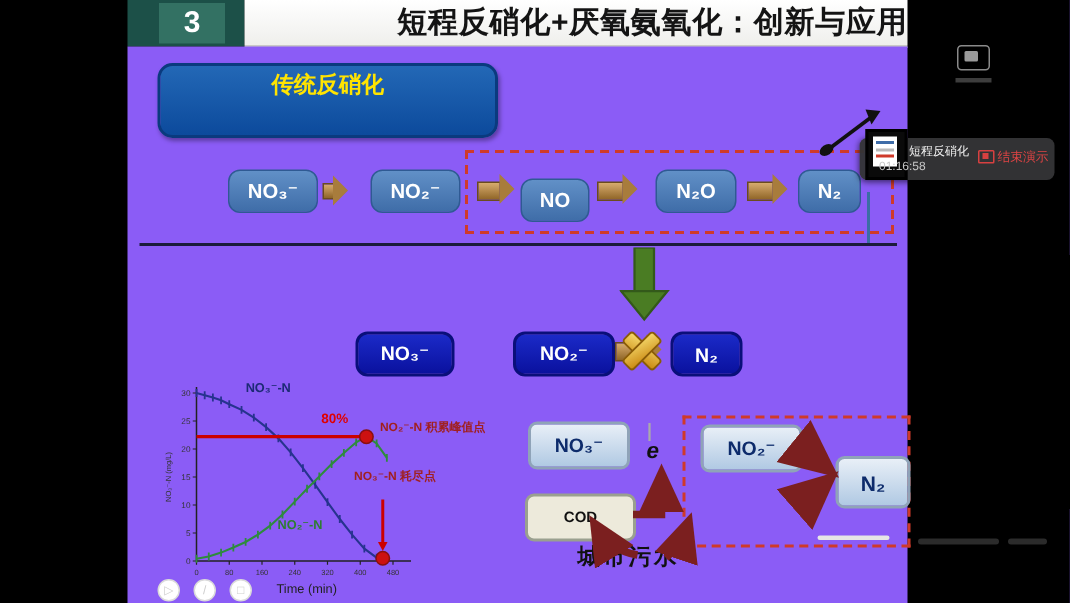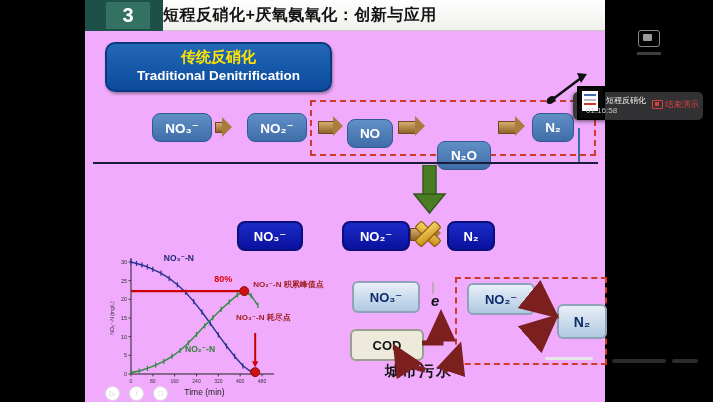--- a/index.html
+++ b/index.html
@@ -5,42 +5,42 @@
   html,body{margin:0;padding:0;background:#000;}
   #screen{position:relative;width:713px;height:402px;background:#000;overflow:hidden;
           font-family:"Liberation Sans","DejaVu Sans",sans-serif;}
   .abs{position:absolute;}
   
   #hdr-green{left:85px;top:0;width:78px;height:31px;background:#1c5048;}
   #hdr-badge{left:106px;top:2px;width:44px;height:27px;background:#337163;color:#fff;
              font-weight:bold;font-size:20px;text-align:center;line-height:27px;}
   #hdr-strip{left:163px;top:0;width:442px;height:30px;background:linear-gradient(#ffffff,#efefec);
              border-bottom:2px solid #c9c9c6;}
-  #hdr-title{width:100%;text-align:left;line-height:30px;font-weight:bold;font-size:16px;color:#141414;letter-spacing:.5px;}
+  #hdr-title{width:100%;text-align:right;line-height:30px;font-weight:bold;font-size:20px;color:#141414;letter-spacing:.5px;}
   
-  #slide{left:85px;top:31px;width:520px;height:371px;background:#f0abfc;}
+  #slide{left:85px;top:31px;width:520px;height:371px;background:#8b5cf6;}
   .tbox{position:absolute;background:linear-gradient(180deg,#2368b6,#0c4a9c);border:2px solid #0a3a7e;
         border-radius:10px;box-shadow:1px 2px 3px rgba(0,0,0,.35);text-align:center;padding-top:3px;}
   .tbox .cn{color:#ffe400;font-size:15px;font-weight:bold;line-height:20px;}
   .tbox .en{color:#fff;font-size:13.5px;font-weight:bold;line-height:18px;}
   .tbox.pd .en{color:#ffe400;}
   .b1{position:absolute;height:27px;background:linear-gradient(180deg,#6190c7,#3f6da8);border:1px solid #2f5a93;
       border-radius:8px;color:#fff;font-weight:bold;font-size:13.5px;display:flex;align-items:center;justify-content:center;}
   .b2{position:absolute;height:26px;background:linear-gradient(180deg,#1b2ac8,#0a119e);border:2px solid #0a0f7a;
       border-radius:8px;color:#fff;font-weight:bold;font-size:13px;display:flex;align-items:center;justify-content:center;}
   .tarrow{position:absolute;height:11px;background:linear-gradient(180deg,#d7ab6d,#8f6527);border:1px solid #6b4c1e;}
   .tarrow:after{content:"";position:absolute;right:-10px;top:-6px;width:0;height:0;
       border-left:10px solid #a87c3c;border-top:10px solid transparent;border-bottom:10px solid transparent;}
   #dash1{left:225px;top:69px;width:282px;height:52px;border:2px dashed #cf3a2a;}
   #divider{left:8px;top:131px;width:505px;height:2px;background:#1b1b3a;}
   #n2-connector{left:493px;top:97px;width:2px;height:36px;background:#3a6ea5;}
   .lb{position:absolute;background:linear-gradient(180deg,#e8eff7,#b0c9e3);border:2px solid #8fa3b8;border-radius:6px;
       color:#0d2b6b;font-weight:bold;font-size:13px;display:flex;align-items:center;justify-content:center;}
   .tb{position:absolute;background:#edeadb;border:2px solid #9aa08f;border-radius:6px;color:#111;
-      font-weight:bold;font-size:13px;display:flex;align-items:center;justify-content:center;}
+      font-weight:bold;font-size:10px;display:flex;align-items:center;justify-content:center;}
   #dash2{position:absolute;left:110px;top:3px;width:148px;height:84px;border:2px dashed #cf3a2a;}
   #source-label{position:absolute;left:40px;top:88px;font-weight:bold;font-size:15px;color:#111;letter-spacing:2px;}
   .fc{position:absolute;width:13px;height:13px;border:1px solid #dadada;border-radius:50%;color:#cfcfcf;
       font-size:8px;line-height:13px;text-align:center;background:#fff;}
   
   #ptile-icon{left:638px;top:30px;width:20px;height:15px;border:1px solid #8a8a8a;border-radius:3px;}
   #ptile-icon i{position:absolute;left:4px;top:3px;width:9px;height:7px;background:#9a9a9a;border-radius:1px;}
   #ptile-name{left:637px;top:52px;width:24px;height:3px;background:#3d3d3d;}
   #share-panel{left:573px;top:92px;width:130px;height:28px;background:rgba(52,52,54,.97);border-radius:5px;
                box-shadow:0 1px 4px rgba(0,0,0,.6);}
@@ -65,33 +65,32 @@
   <div class="abs" id="hdr-green"></div>
   <div class="abs" id="hdr-badge">3</div>
   <div class="abs" id="hdr-strip">
     <div id="hdr-title">短程反硝化+厌氧氨氧化：创新与应用</div>
   </div>
 
   <div class="abs" id="slide">
 
     <div class="tbox" style="left:20px;top:11px;width:223px;height:43px;">
       <div class="cn">传统反硝化</div>
-      <div class="en">Traditional Denitrification</div>
     </div>
 
     <div class="abs" id="dash1"></div>
     <div class="abs" id="n2-connector"></div>
 
     <div class="b1" style="left:67px;top:82px;width:58px;">NO₃⁻</div>
     <div class="tarrow" style="left:130px;top:91px;width:6px;height:9px;"></div>
     <div class="b1" style="left:162px;top:82px;width:58px;">NO₂⁻</div>
     <div class="tarrow" style="left:233px;top:90px;width:14px;"></div>
     <div class="b1" style="left:262px;top:88px;width:44px;">NO</div>
     <div class="tarrow" style="left:313px;top:90px;width:16px;"></div>
-    <div class="b1" style="left:352px;top:82px;width:52px;margin-top:28px;">N₂O</div>
+    <div class="b1" style="left:352px;top:82px;width:52px;">N₂O</div>
     <div class="tarrow" style="left:413px;top:90px;width:16px;"></div>
     <div class="b1" style="left:447px;top:82px;width:40px;">N₂</div>
 
     <svg class="abs" style="left:458px;top:38px;" width="48" height="36">
       <line x1="10" y1="30" x2="38" y2="9" stroke="#111" stroke-width="2.5"></line>
       <polygon points="34,4 44,5 38,14" fill="#111"></polygon>
       <ellipse cx="8" cy="31" rx="5" ry="3.5" fill="#111" transform="rotate(-35 8 31)"></ellipse>
     </svg>
 
     <div class="abs" id="divider"></div>

